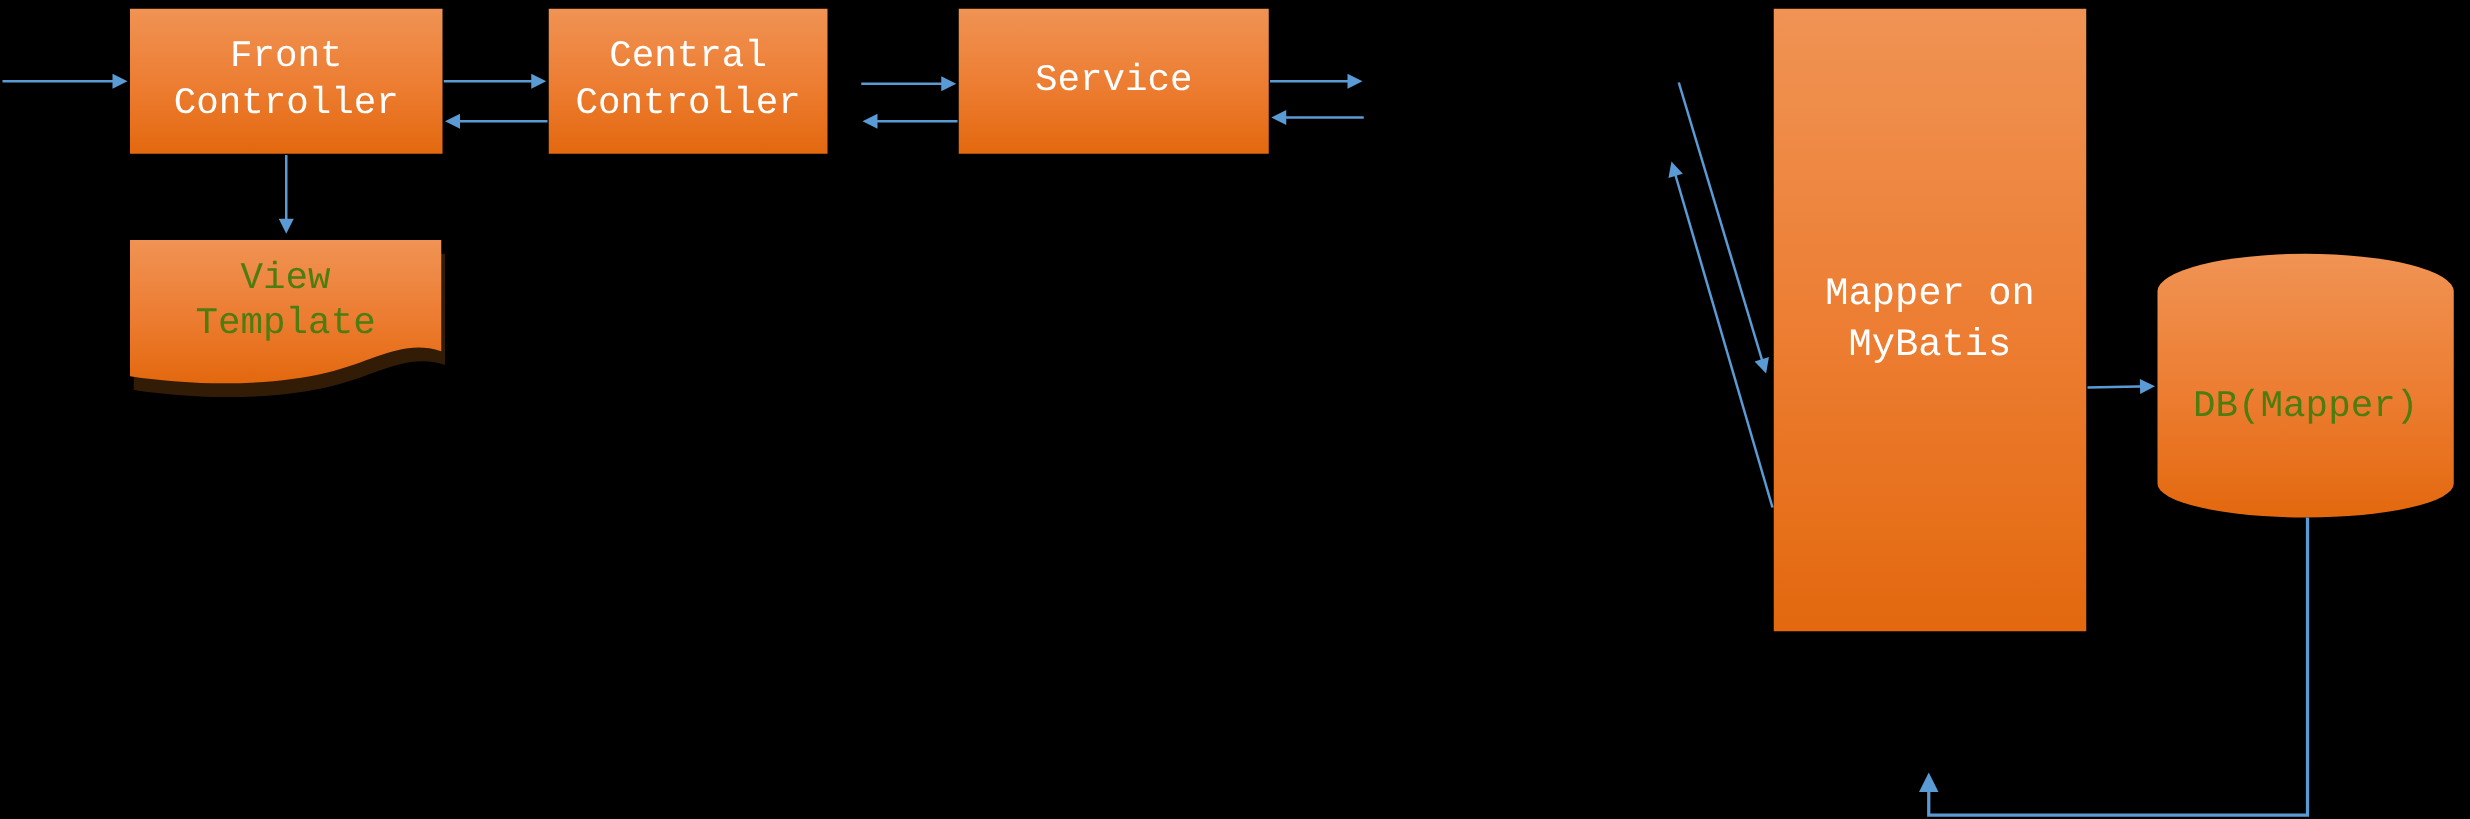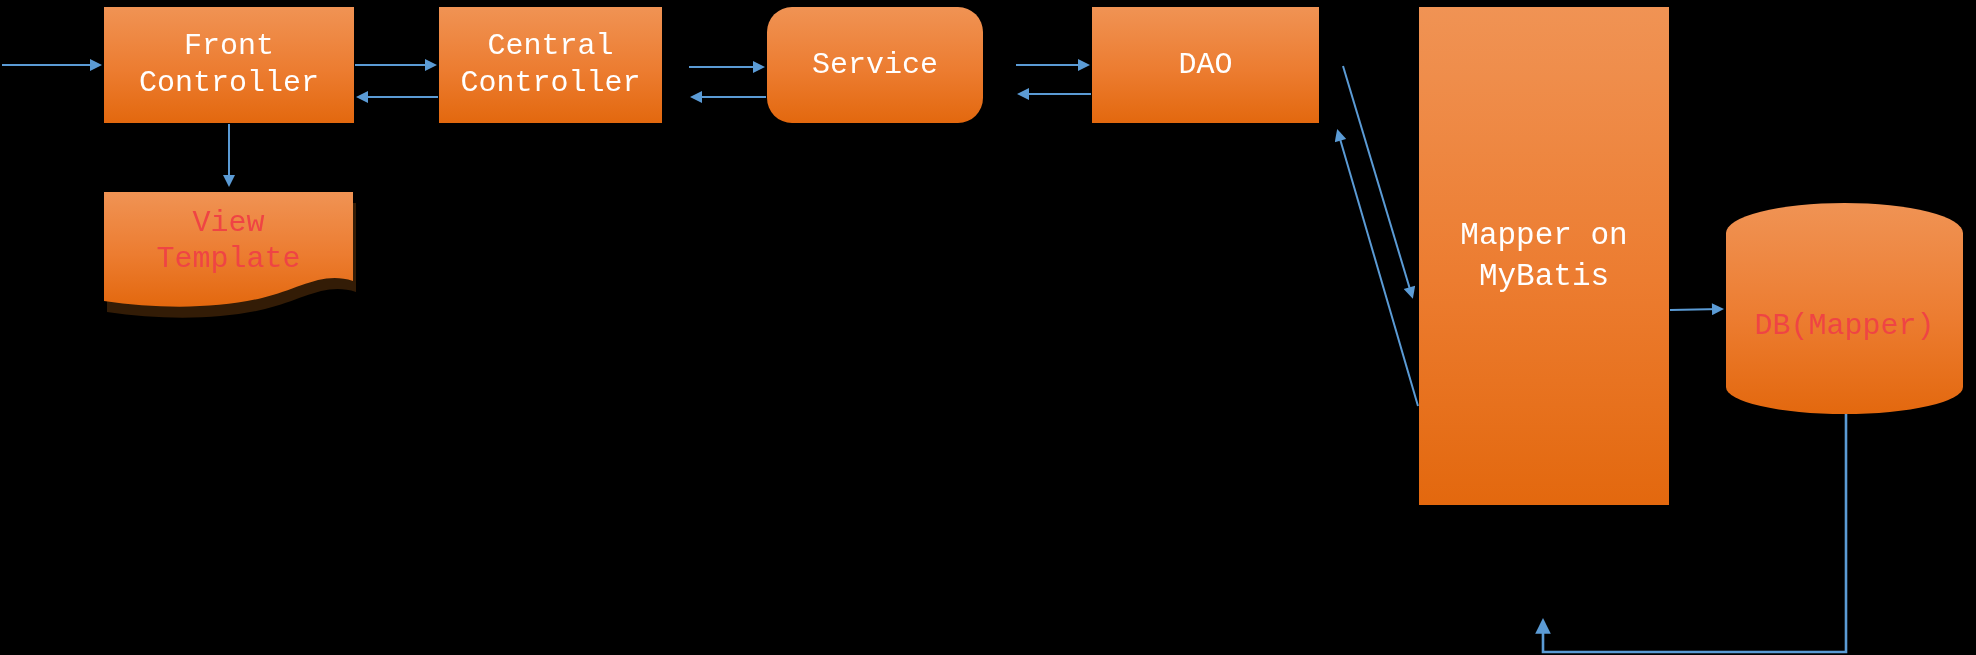--- a/index.html
+++ b/index.html
@@ -8,26 +8,26 @@
     font-family:Liberation Mono, monospace;overflow:hidden;
   }
   .node{
     position:absolute;display:flex;align-items:center;justify-content:center;
     color:#fff;font-size:30px;text-align:center;white-space:pre-line;
     line-height:37px;
     background:linear-gradient(180deg,#F09354 0%,#EC7C30 55%,#E3680E 100%);
   }
   .lbl{
     position:absolute;display:flex;align-items:center;justify-content:center;
-    color:#ef4444;font-size:30px;text-align:center;white-space:pre-line;
+    color:#4d7c0f;font-size:30px;text-align:center;white-space:pre-line;
     line-height:36px;box-sizing:border-box;
   }
   #n-front  {left:104px;top:7px;width:250px;height:116px;}
   #n-central{left:439px;top:7px;width:223px;height:116px;}
-  #n-service{left:767px;top:7px;width:216px;height:116px;border-radius:25px;}
+  #n-service{left:767px;top:7px;width:248px;height:116px;}
   #n-dao    {left:1092px;top:7px;width:227px;height:116px;}
   #n-mapper {left:1419px;top:7px;width:250px;height:498px;line-height:41px;font-size:31px;}
   #l-view   {left:104px;top:192px;width:249px;height:98px;}
   #l-db     {left:1726px;top:202px;width:237px;height:211px;padding-top:36px;}
   svg.overlay{position:absolute;left:0;top:0;width:1976px;height:655px;}
 </style>
 </head>
 <body>
 
 <div id="canvas">
@@ -35,23 +35,20 @@
   <div class="node" id="n-front">
     <span>Front
 Controller</span>
   </div>
   <div class="node" id="n-central">
     <span>Central
 Controller</span>
   </div>
   <div class="node" id="n-service">
     <span>Service</span>
-  </div>
-  <div class="node" id="n-dao">
-    <span>DAO</span>
   </div>
   <div class="node" id="n-mapper">
     <span>Mapper on
 MyBatis</span>
   </div>
 
   <svg class="overlay" viewBox="0 0 1976 655">
     <defs>
       <linearGradient id="og" x1="0" y1="0" x2="0" y2="1">
         <stop offset="0" stop-color="#F09354"></stop>

